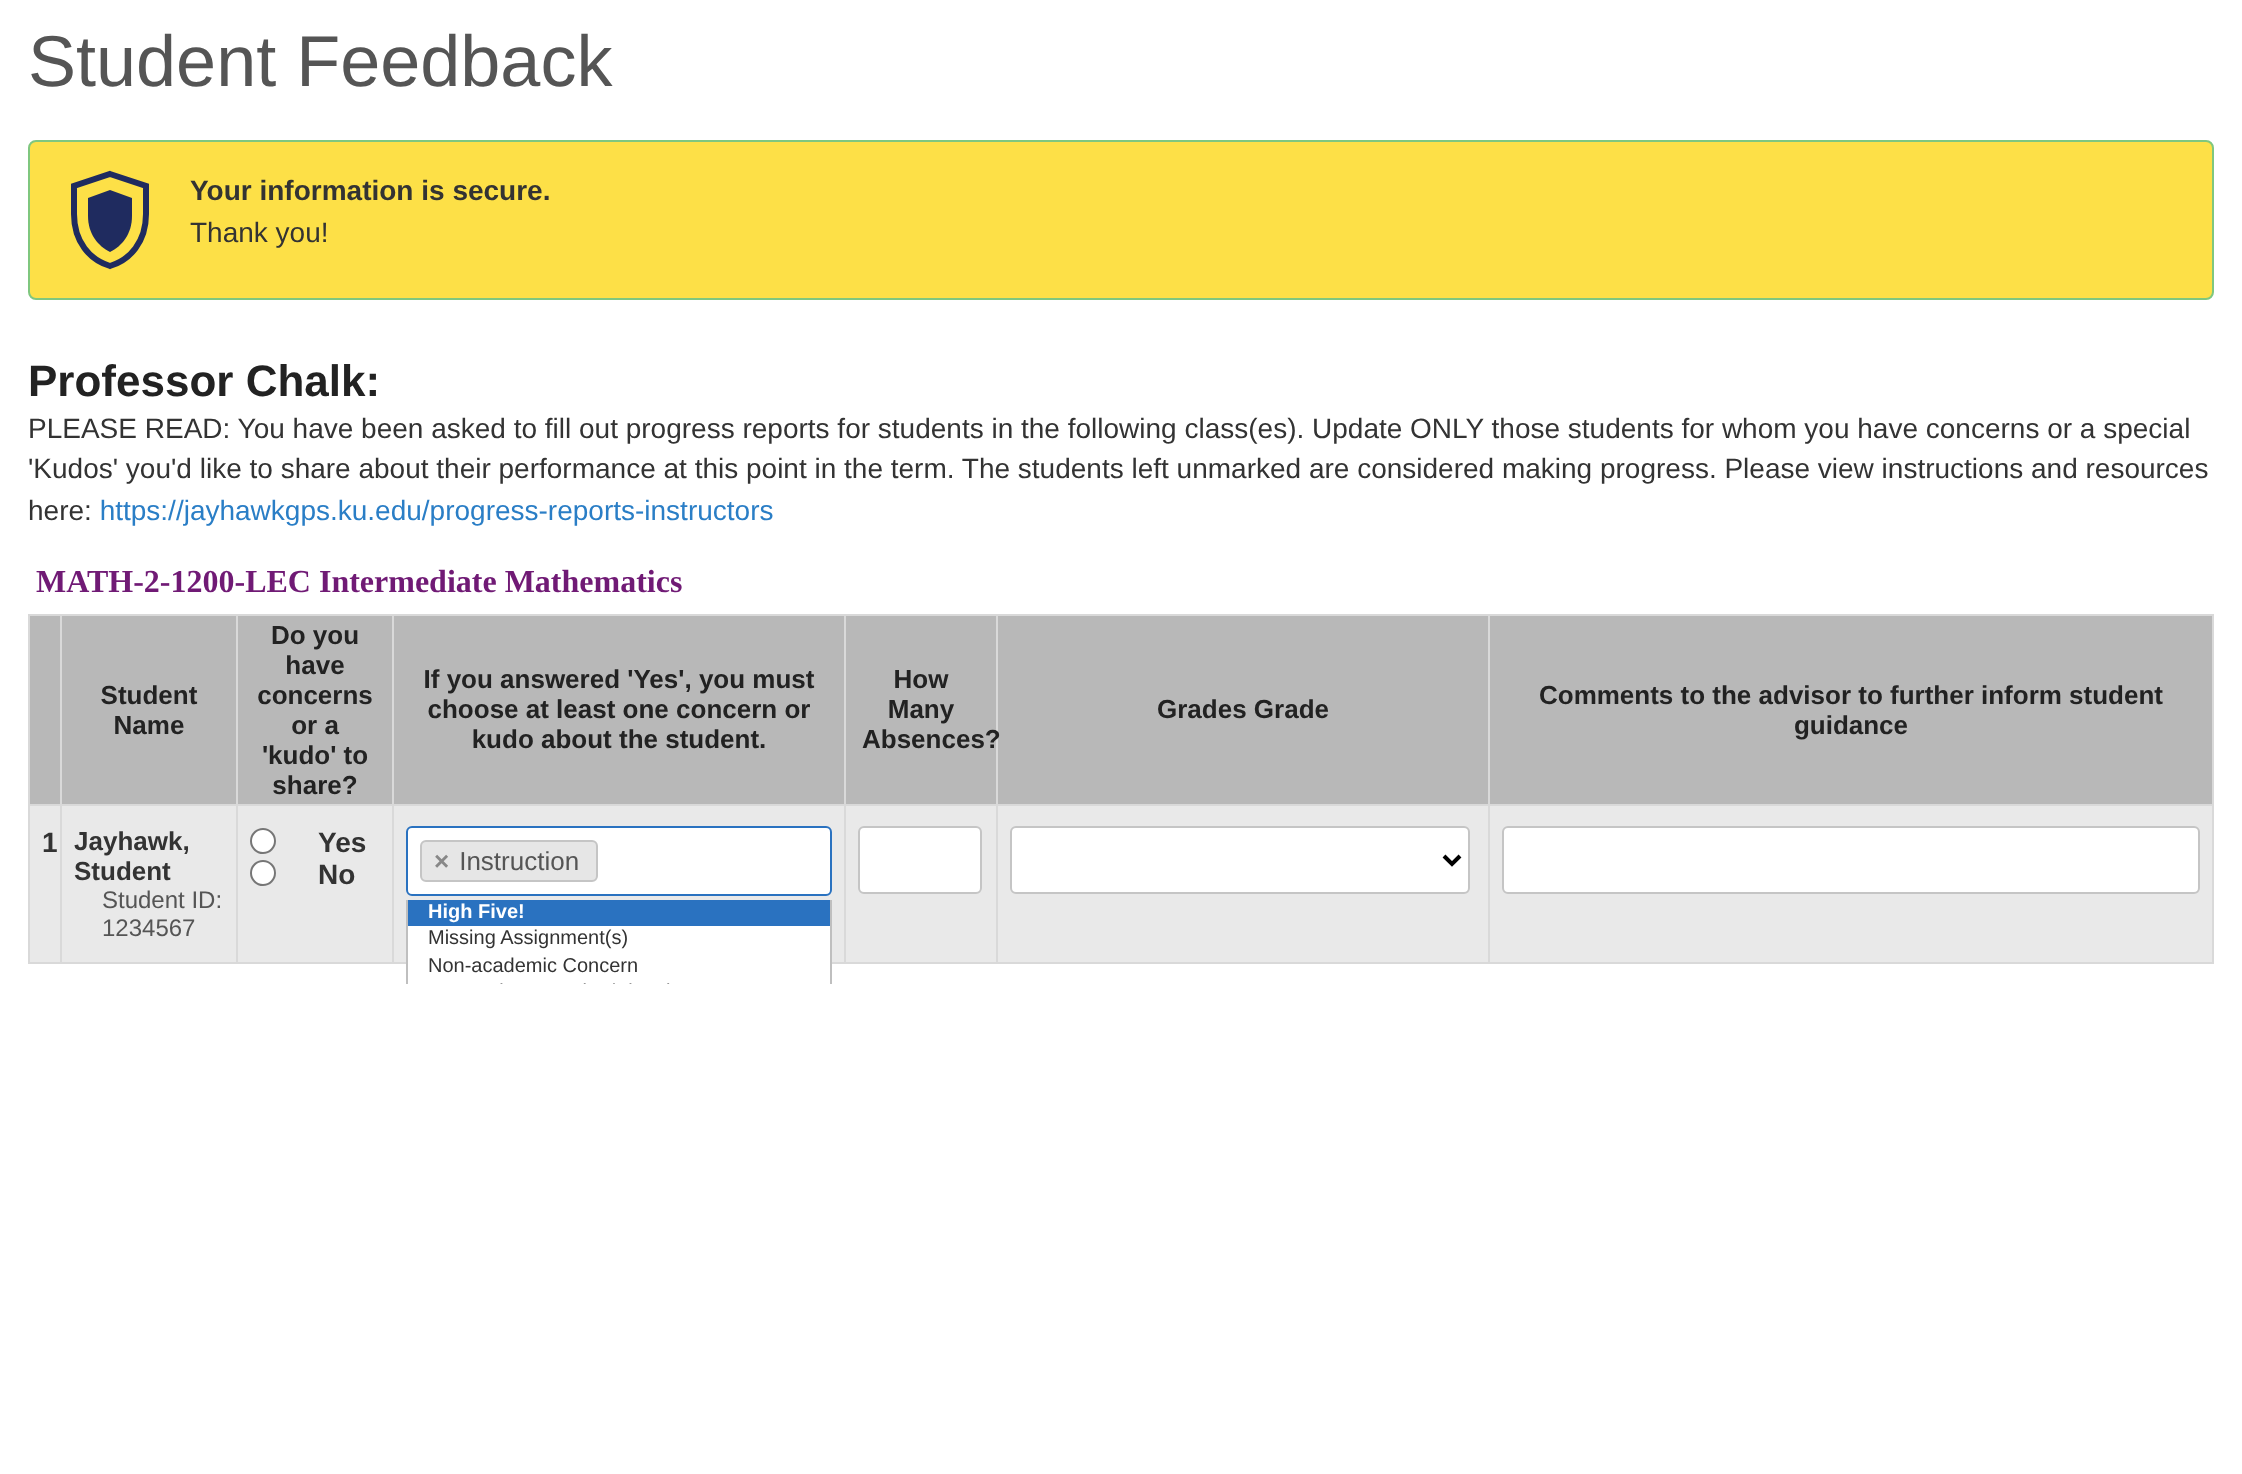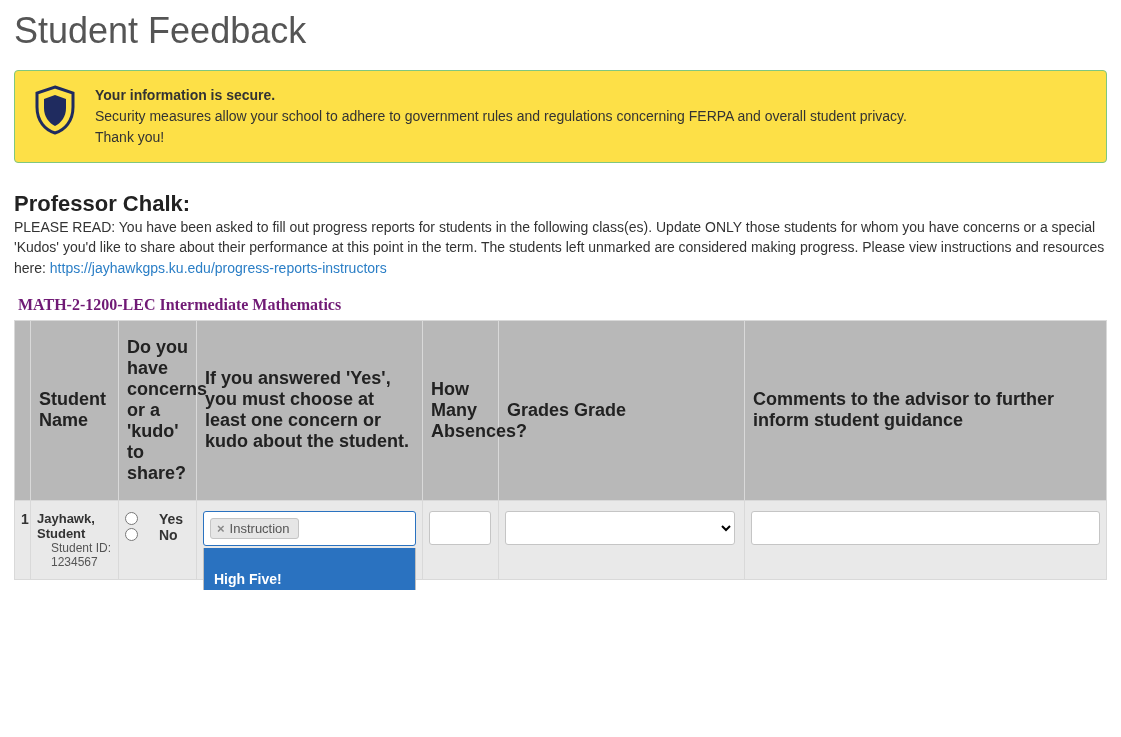--- a/index.html
+++ b/index.html
@@ -53,24 +53,24 @@
     margin: 0 0 6px 4px;
     font-family: Liberation Serif, serif;
   }
   table.feedback {
     width: 100%;
     border-collapse: collapse;
     table-layout: fixed;
   }
   table.feedback th {
     background: #b8b8b8;
-    text-align: left;
-    font-size: 18px;
-    font-weight: 700;
-    padding: 16px 8px;
+    text-align: center;
+    font-size: 13px;
+    font-weight: 700;
+    padding: 2px 8px;
     border: 1px solid #d9d9d9;
     vertical-align: middle;
     color: #222;
   }
   table.feedback td {
     background: #e9e9e9;
     padding: 10px 6px;
     border: 1px solid #d9d9d9;
     vertical-align: top;
   }
@@ -121,22 +121,22 @@
     left: -1px;
     right: -1px;
     background: #fff;
     border: 1px solid #bfbfbf;
     border-top: none;
     max-height: 220px;
     overflow-y: scroll;
     z-index: 10;
   }
   .dropdown .opt {
-    padding: 22px 10px;
-    font-size: 14px;
+    padding: 0 10px;
+    font-size: 10px;
     color: #333;
     cursor: pointer;
     line-height: 1.35;
   }
   .dropdown .opt.sel {
     background: #2a72c0;
     color: #fff;
     font-weight: 700;
   }
   input.small-text {
@@ -167,21 +167,20 @@
 
 <h1 class="page-title">Student Feedback</h1>
 
 <div class="secure-banner">
   <svg class="shield" viewBox="0 0 44 50">
     <path d="M22 2 L40 8 V22 C40 36 32 45 22 48 C12 45 4 36 4 22 V8 Z" fill="none" stroke="#1f2b5f" stroke-width="3"></path>
     <path d="M22 10 L33 14 V23 C33 32 28 38 22 41 C16 38 11 32 11 23 V14 Z" fill="#1f2b5f"></path>
   </svg>
   <div class="secure-text">
     <div class="secure-title">Your information is secure.</div>
-    <div>Security measures allow your school to adhere to government rules and regulations concerning FERPA and overall student privacy.</div>
     <div>Thank you!</div>
   </div>
 </div>
 
 <h2 class="professor">Professor Chalk:</h2>
 <p class="instructions">
   <span>PLEASE READ: You have been asked to fill out progress reports for students in the following class(es). Update ONLY those students for whom you have concerns or a special 'Kudos' you'd like to share about their performance at this point in the term. The students left unmarked are considered making progress. Please view instructions and resources here: </span><a href="#">https://jayhawkgps.ku.edu/progress-reports-instructors</a>
 </p>
 
 <h3 class="course">MATH-2-1200-LEC Intermediate Mathematics</h3>

